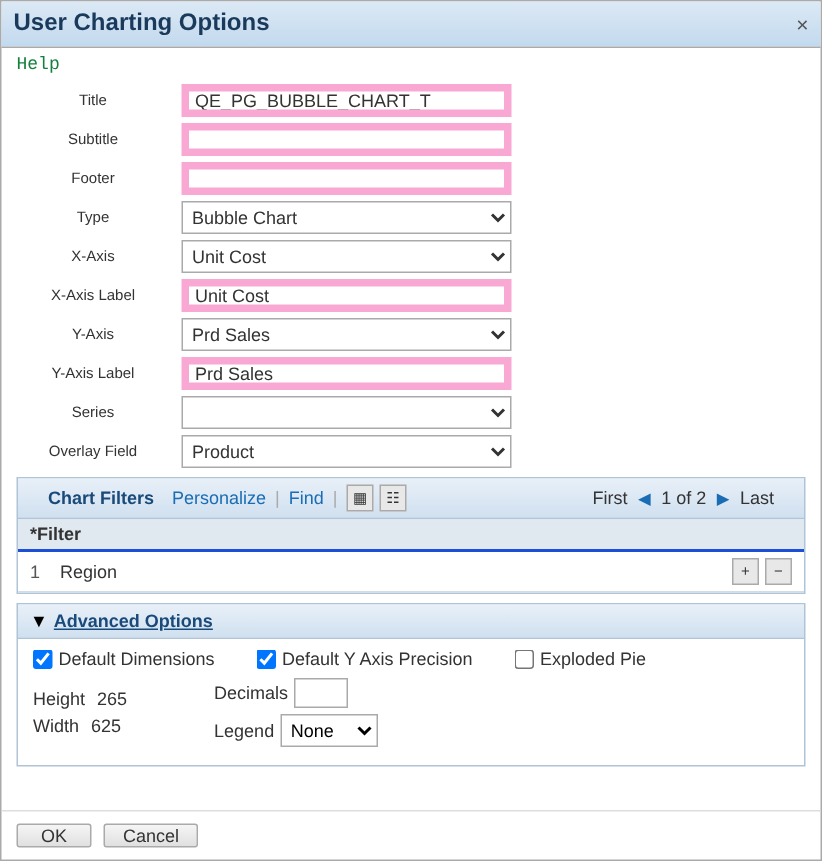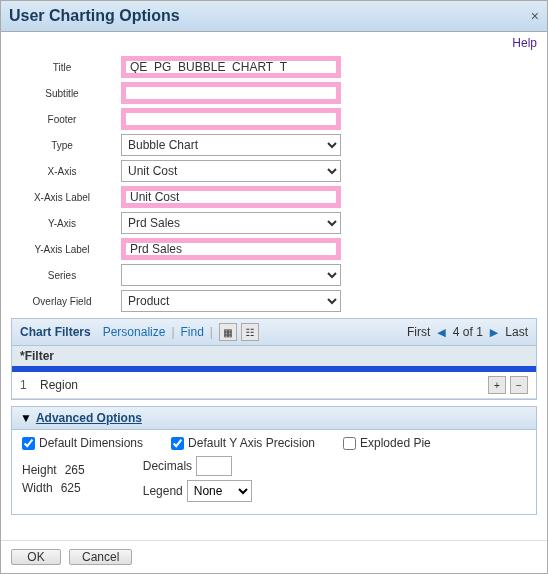--- a/index.html
+++ b/index.html
@@ -31,25 +31,26 @@
       font-size: 16px;
       font-weight: bold;
     }
     .title-bar-close {
       color: #555;
       cursor: pointer;
       font-size: 14px;
       line-height: 1;
     }
     .help-link {
-      text-align: right;
+      text-align: left;
       padding: 4px 10px 2px;
-      color: #4c1d95;
-      font-size: 12px;
-      cursor: pointer;
+      color: #15803d;
+      font-size: 12px;
+      cursor: pointer;
+      font-family: Liberation Mono, monospace;
     }
     .form-area {
       padding: 4px 10px 0 10px;
       flex: 1;
       overflow: auto;
     }
     .form-row {
       display: flex;
       align-items: center;
       margin-bottom: 4px;
@@ -83,21 +84,21 @@
       color: #333;
       appearance: auto;
     }
     
     .filters-section {
       border: 1px solid #b0c4d8;
       margin: 6px 0;
     }
     .filters-header {
       background: linear-gradient(to bottom, #e8f0f8, #d0e0f0);
-      padding: 4px 8px;
+      padding: 4px 20px;
       display: flex;
       align-items: center;
       border-bottom: 1px solid #b0c4d8;
     }
     .filters-title {
       color: #1a4a7a;
       font-weight: bold;
       font-size: 12px;
       margin-right: 12px;
     }
@@ -145,21 +146,21 @@
       cursor: pointer;
       font-size: 10px;
       color: #333;
     }
     .filters-col-header {
       background: #e0e8f0;
       padding: 3px 8px;
       font-weight: bold;
       font-size: 12px;
       color: #333;
-      border-bottom: 6px solid #1d4ed8;
+      border-bottom: 2px solid #1d4ed8;
     }
     .filters-row {
       display: flex;
       align-items: center;
       padding: 4px 8px;
       border-bottom: 1px solid #d0dce8;
     }
     .filters-row-num {
       width: 20px;
       color: #555;
@@ -334,21 +335,21 @@
           <span class="filters-link">Personalize</span>
           <span class="filters-sep">|</span>
           <span class="filters-link">Find</span>
           <span class="filters-sep">|</span>
           <span class="icon-btn" title="View">▦</span>
           <span class="icon-btn" title="Grid">☷</span>
         </div>
         <div class="filters-nav">
           <span class="nav-text">First</span>
           <button class="nav-btn">◀</button>
-          <span class="nav-text">4 of 1</span>
+          <span class="nav-text">1 of 2</span>
           <button class="nav-btn">▶</button>
           <span class="nav-text">Last</span>
         </div>
       </div>
       <div class="filters-col-header">*Filter</div>
       <div class="filters-row">
         <span class="filters-row-num">1</span>
         <span class="filters-row-val">Region</span>
         <div class="filters-row-actions">
           <span class="icon-btn">+</span>

